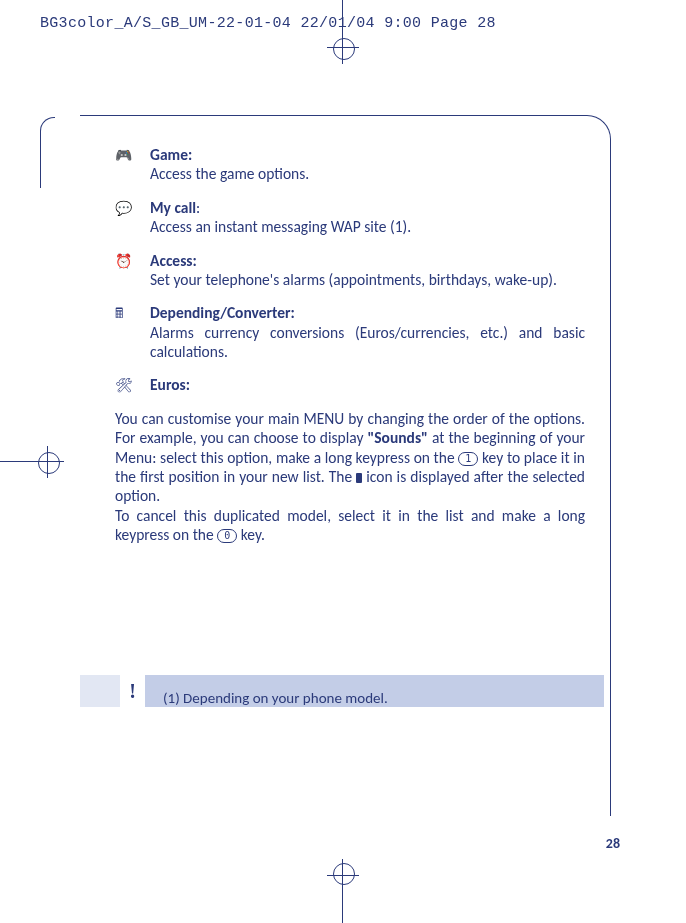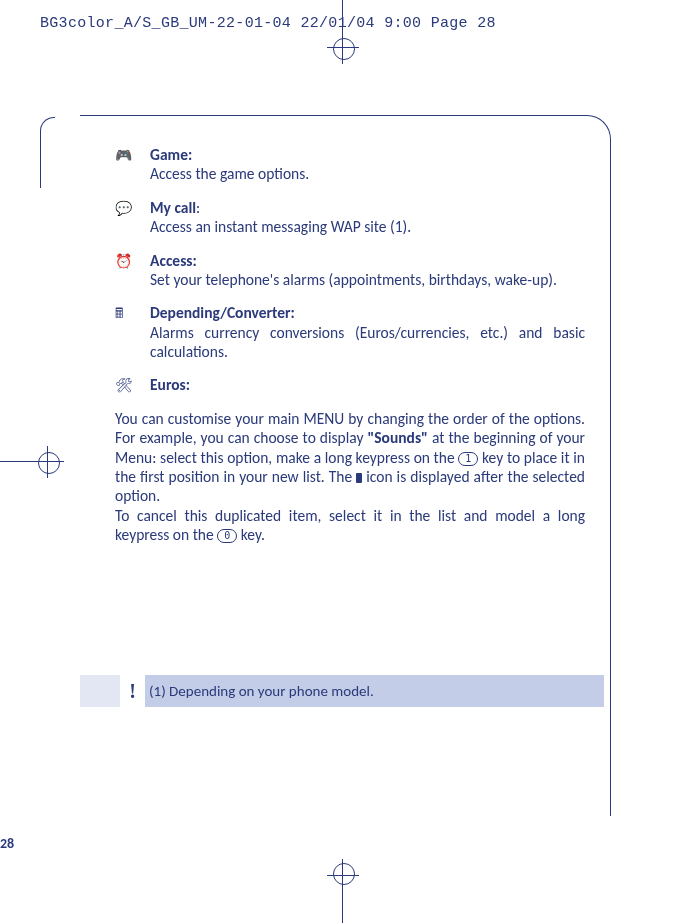--- a/index.html
+++ b/index.html
@@ -143,30 +143,30 @@
     display:flex; align-items:center; justify-content:center;
     color:#2b3a7a;
     font-weight:bold;
     font-size:20px;
     font-family: Georgia, serif;
   }
   .note-bar .notewrap {
     flex:1;
     background:#c3cde7;
     display:flex;
-    align-items:center;
-    padding-left:4px;
+    align-items:flex-end;
+    padding-left:18px;
     font-size:15px;
   }
 
   .page-number {
     position:absolute;
     left:0; width:620px;
     top:835px;
-    text-align:left;
+    text-align:right;
     font-weight:bold;
     font-size:14px;
   }
   
   
   .stray {
     position:absolute;
     left:40px; top:117px;
     width:14px; height:70px;
     border-bottom:1px solid #2b3a7a;
@@ -238,21 +238,21 @@
 
   <div class="item">
     <div class="icon">🛠</div>
     <div class="text">
       <span class="title">Euros:</span><br>
     </div>
   </div>
 
   <div class="para">
     <span>You can customise your main MENU by changing the order of the options. For example, you can choose to display </span><b>"Sounds"</b><span> at the beginning of your Menu: select this option, make a long keypress on the </span><span class="inline-key">1</span><span> key to place it in the first position in your new list. The </span><span class="inline-marker"></span><span> icon is displayed after the selected option.</span><br>
-    <span>To cancel this duplicated item, select it in the list and model a long keypress on the </span><span class="inline-key">0</span><span> key.</span>
+    <span>To cancel this duplicated model, select it in the list and make a long keypress on the </span><span class="inline-key">0</span><span> key.</span>
   </div>
 
 </div>
 
 <div class="note-bar">
   <div class="pale"></div>
   <div class="exmark">!</div>
   <div class="notewrap">
     <span>(1)  Depending on your phone model.</span>
   </div>

